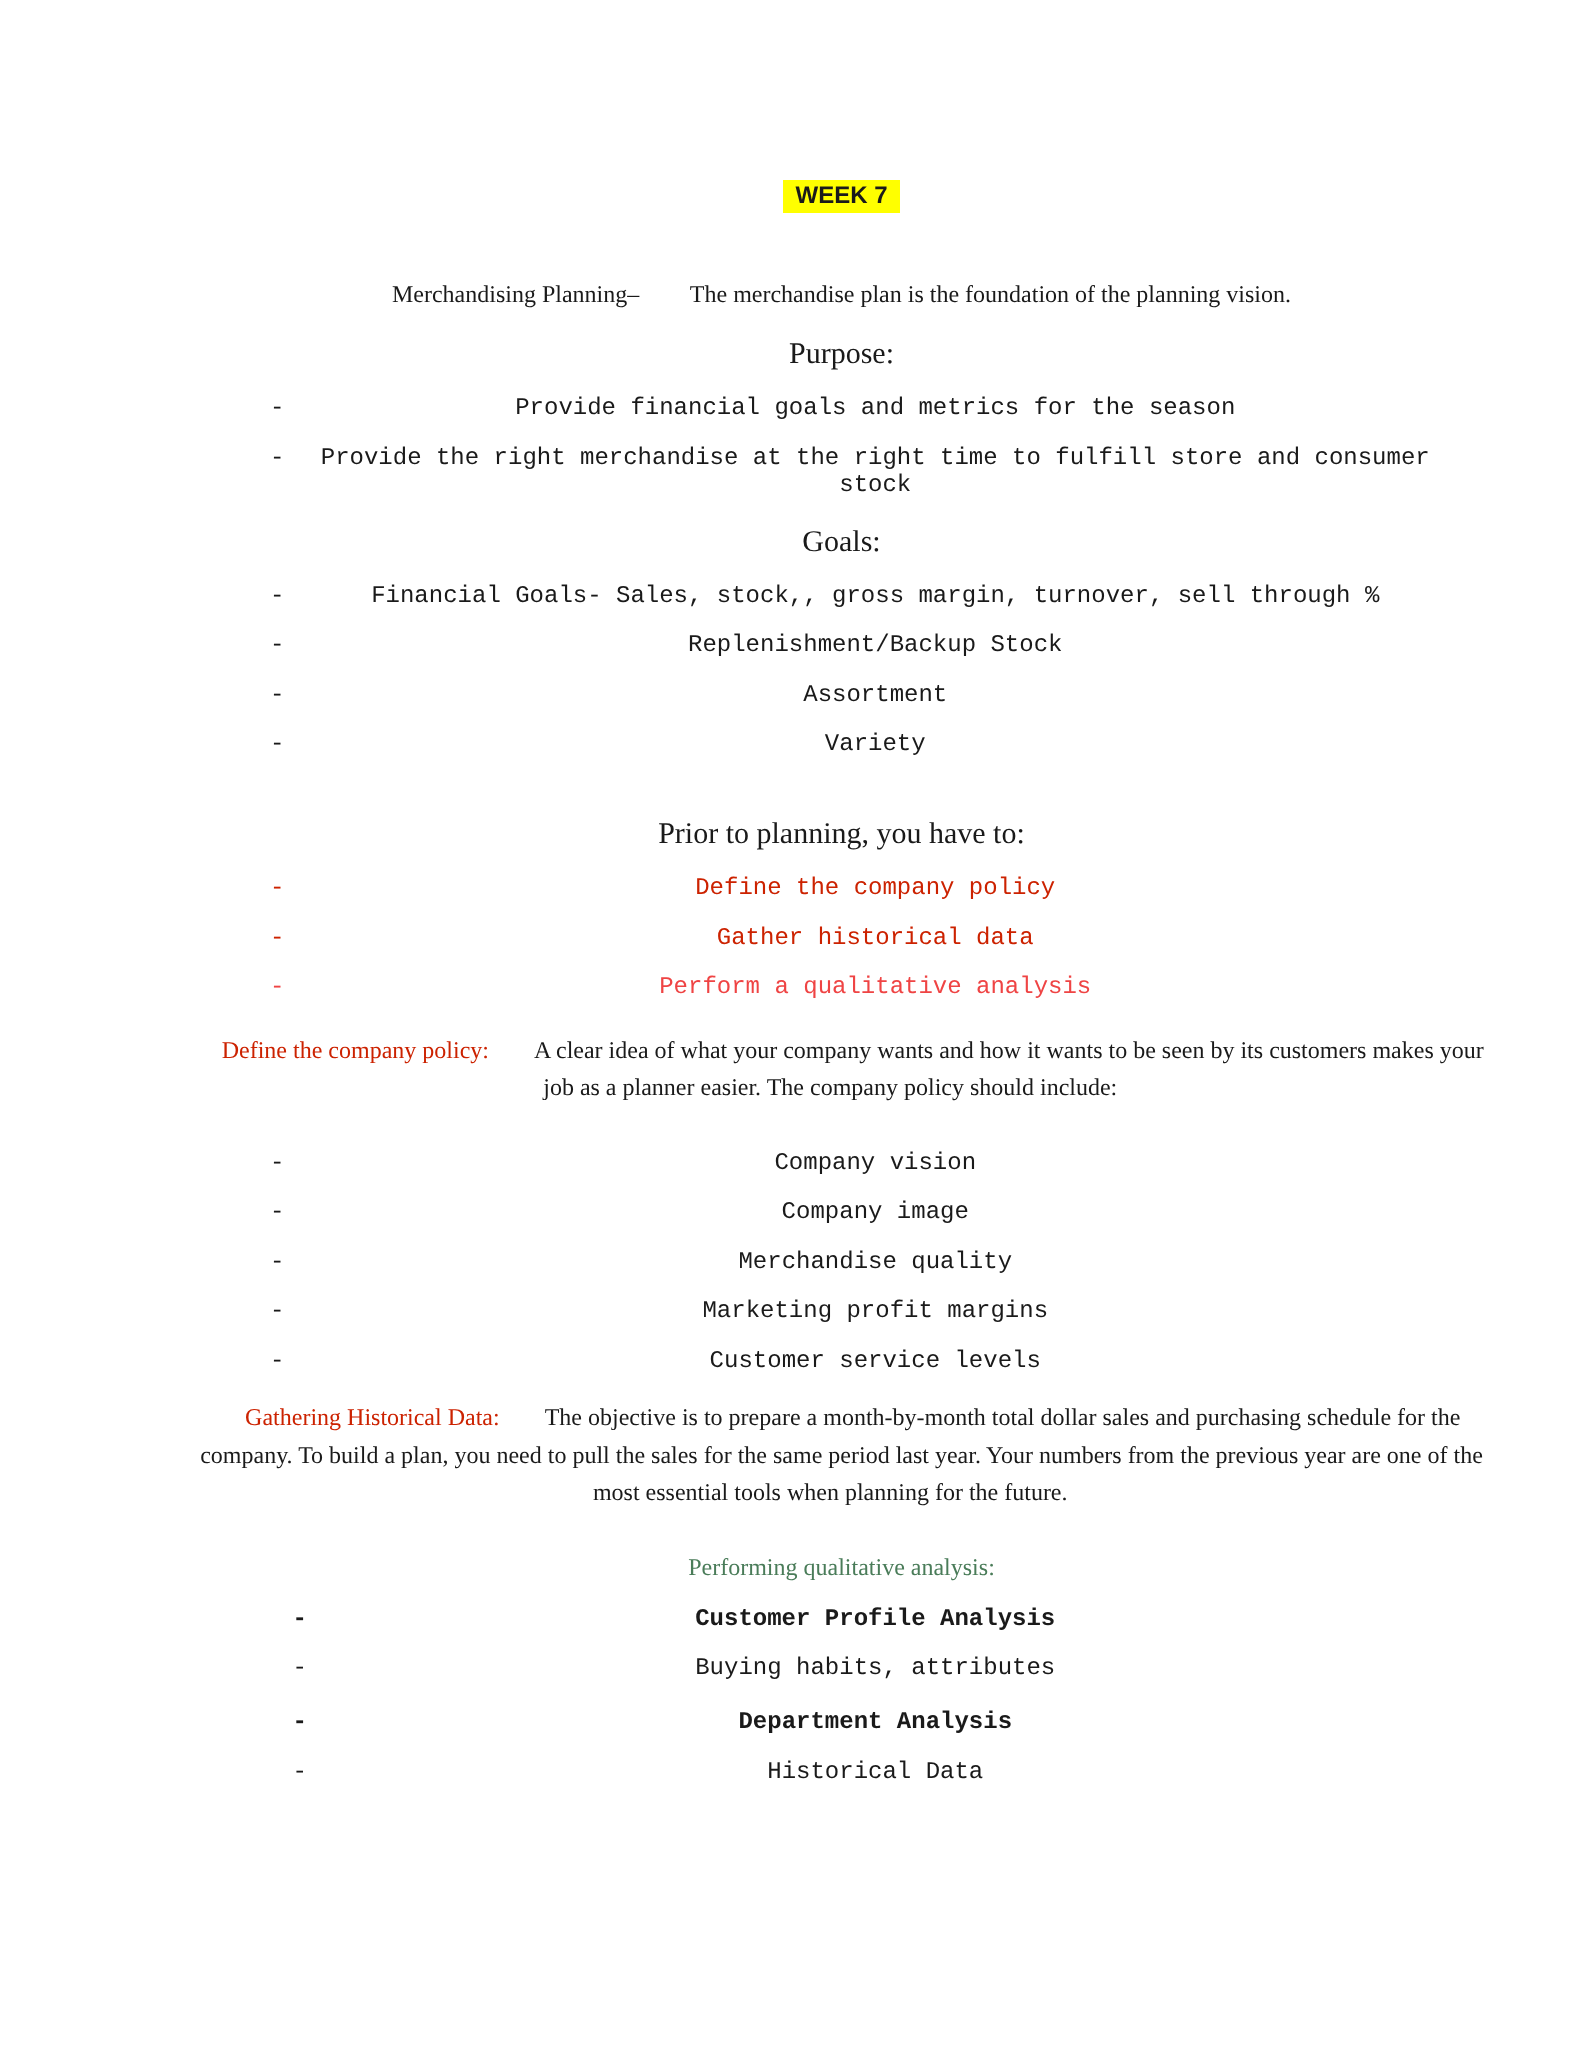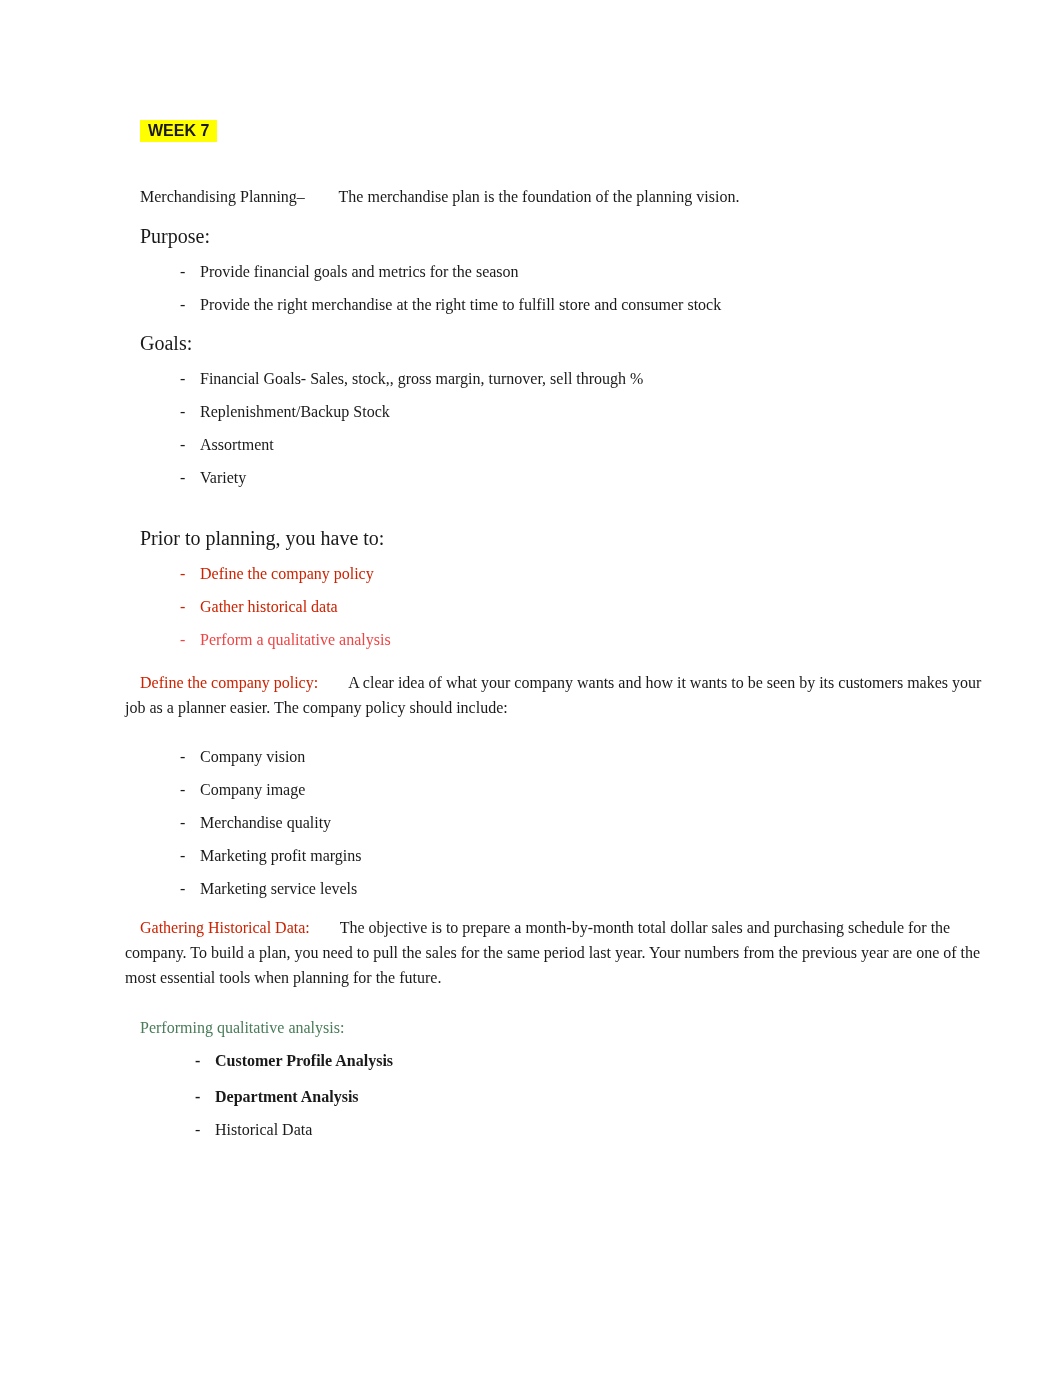--- a/index.html
+++ b/index.html
@@ -1,18 +1,19 @@
 <!DOCTYPE html>
 <html><head>
   <meta charset="utf-8">
   <style>
     * {
       margin: 15px;
       padding: 0;
       box-sizing: border-box;
+      text-align: center;
     }
 
     body {
       background: #ffffff;
       font-family: Georgia, 'Times New Roman', serif;
       font-size: 16px;
       color: #1a1a1a;
       width: 1062px;
       min-height: 1377px;
       padding: 60px 80px 80px 80px;
@@ -32,20 +33,21 @@
     .subsection-label {
       font-weight: normal;
       margin-bottom: 4px;
       font-size: 20px;
     }
 
     ul.dash-list {
       list-style: none;
       margin-left: 40px;
       margin-bottom: 18px;
+      font-family: Liberation Mono, monospace;
     }
 
     ul.dash-list li {
       position: relative;
       padding-left: 20px;
       margin-bottom: 4px;
       font-size: 16px;
     }
 
     ul.dash-list li::before {
@@ -153,34 +155,35 @@
 
 <div class="paragraph-block section-gap">
   <span class="colored-heading-red">Define the company policy:</span><span>A clear idea of what your company wants and how it wants to be seen by its customers makes your job as a planner easier. The company policy should include:</span>
 </div>
 <div>
   <ul class="dash-list">
     <li class="plain-item">Company vision</li>
     <li class="plain-item">Company image</li>
     <li class="plain-item">Merchandise quality</li>
     <li class="plain-item">Marketing profit margins</li>
-    <li class="plain-item">Marketing service levels</li>
+    <li class="plain-item">Customer service levels</li>
   </ul>
 </div>
 
 <div class="paragraph-block section-gap">
   <span class="colored-heading-red">Gathering Historical Data:</span><span>The objective is to prepare a month-by-month total dollar sales and purchasing schedule for the company. To build a plan, you need to pull the sales for the same period last year. Your numbers from the previous year are one of the most essential tools when planning for the future.</span>
 </div>
 
 <div class="section-gap-small">
   <div class="subheading-green">Performing qualitative analysis:</div>
 
   <div class="qualitative-sub-section">
     <ul class="dash-list">
       <li class="bold-item plain-item">Customer Profile Analysis</li>
+      <li class="plain-item">Buying habits, attributes</li>
     </ul>
   </div>
 
   <div class="qualitative-sub-section">
     <ul class="dash-list">
       <li class="bold-item plain-item">Department Analysis</li>
       <li class="plain-item">Historical Data</li>
     </ul>
   </div>
 </div>

